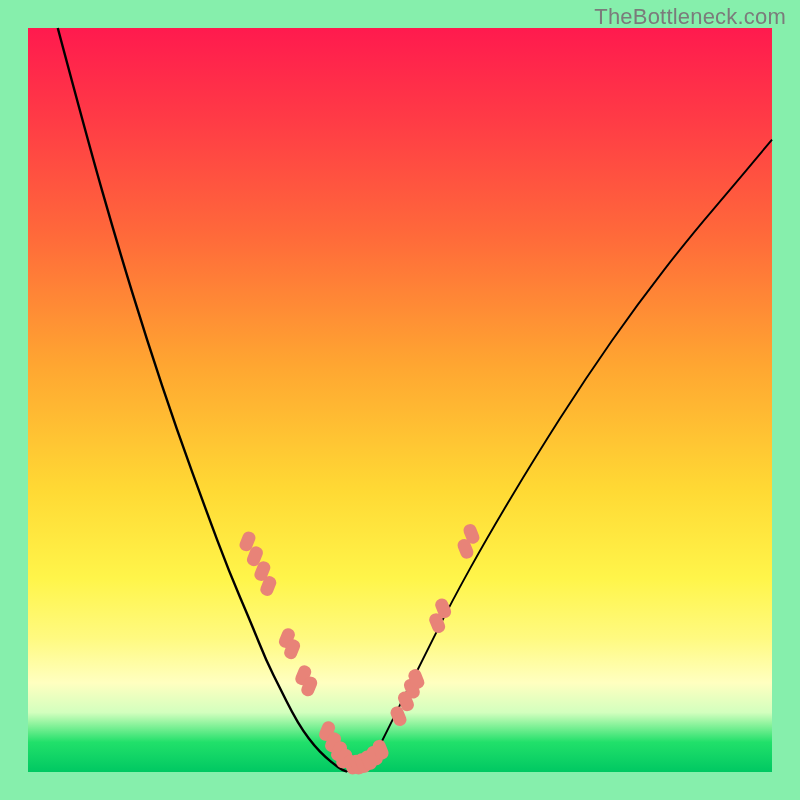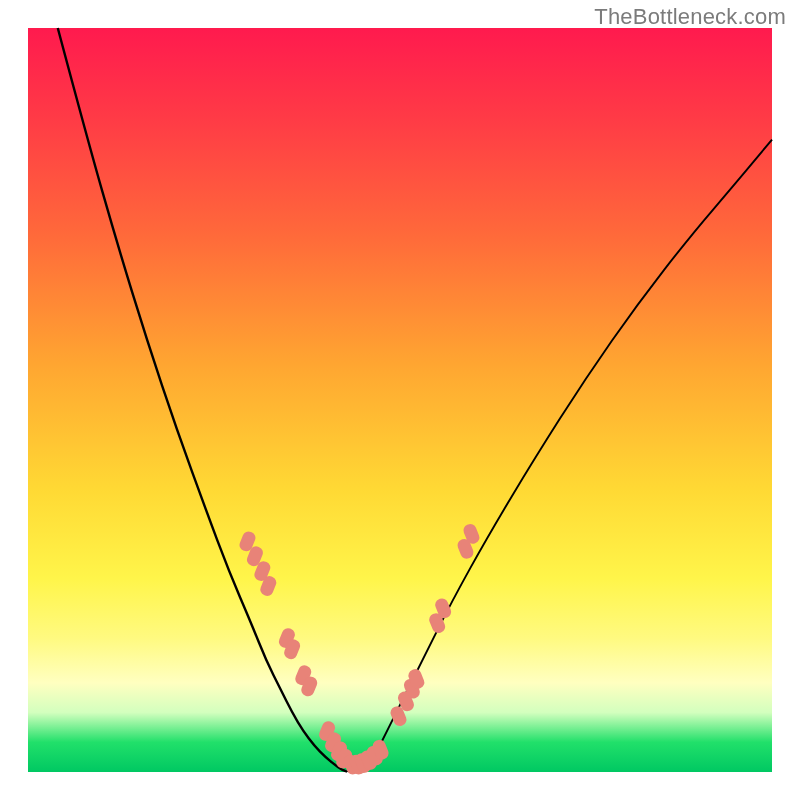--- a/index.html
+++ b/index.html
@@ -9,21 +9,21 @@
     height: 800px;
     overflow: hidden;
     background: #000;
   }
   .frame {
     position: absolute;
     top: 0;
     left: 0;
     width: 800px;
     height: 800px;
-    background: #ffffff;
+    background: #86efac;
   }
   .plot {
     position: absolute;
     top: 28px;
     left: 28px;
     width: 744px;
     height: 744px;
     
     background: linear-gradient(
       to bottom,

